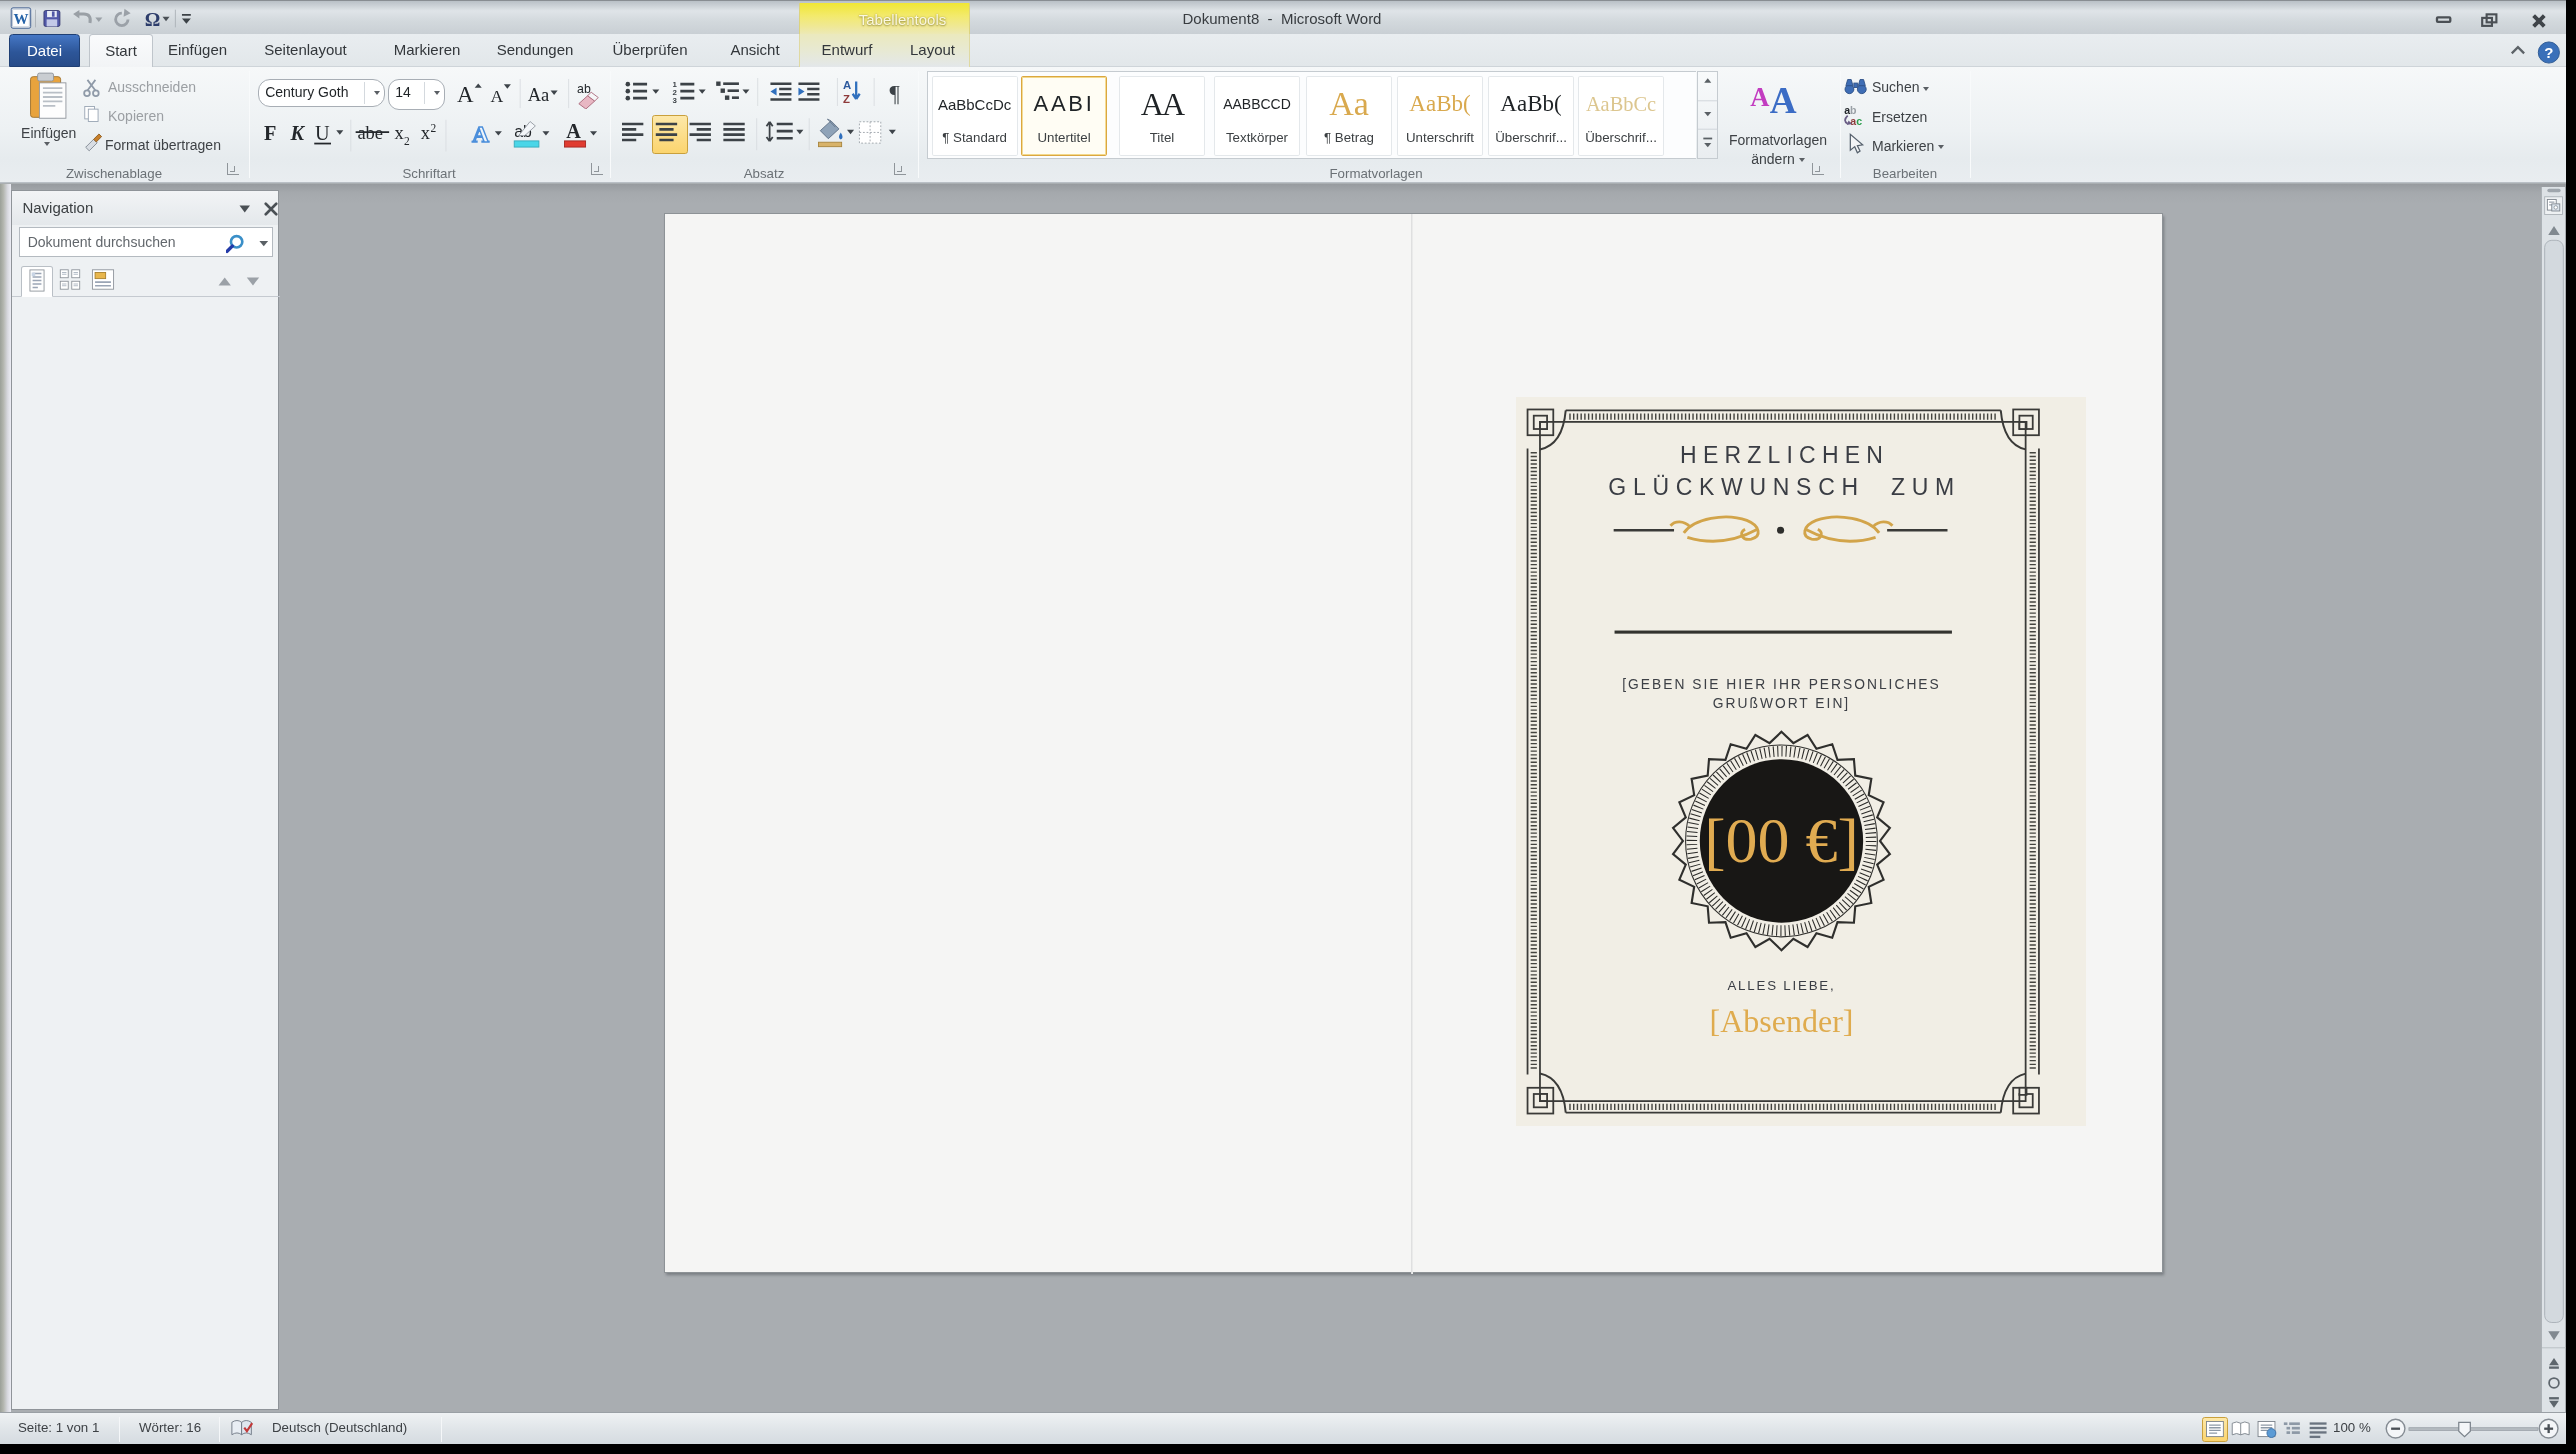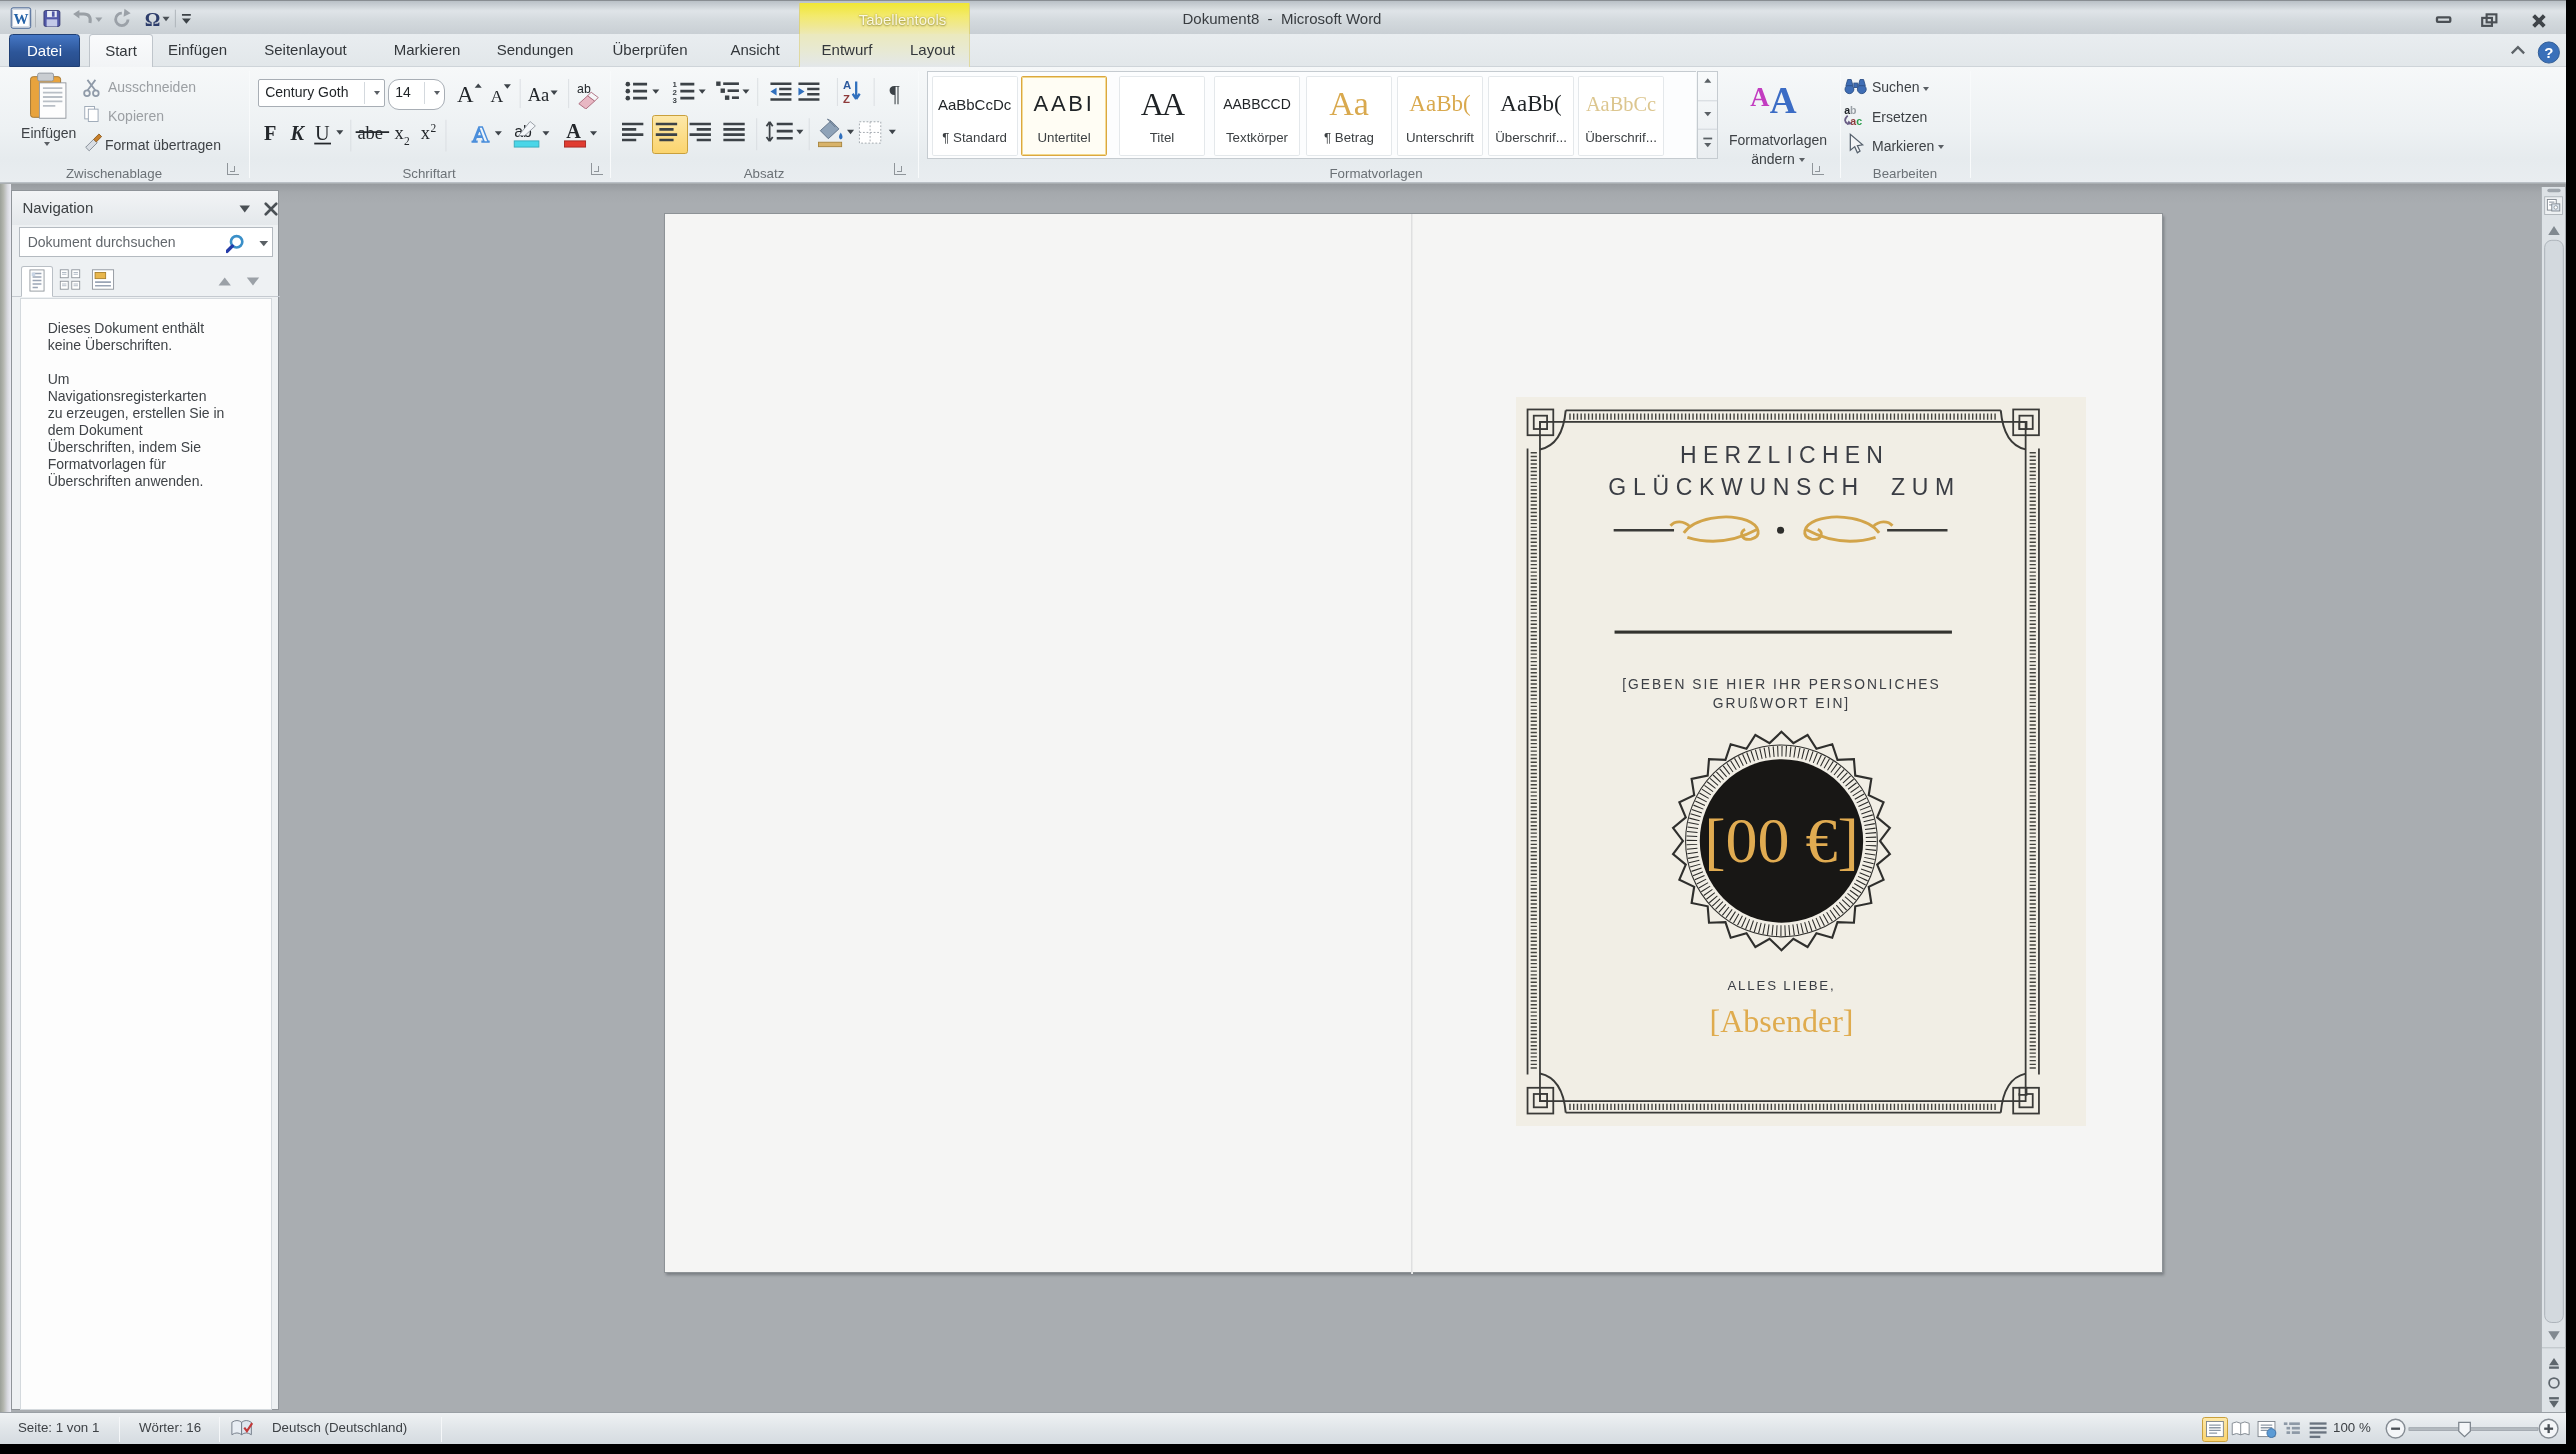--- a/index.html
+++ b/index.html
@@ -183,21 +183,21 @@
 
       <g transform="translate(0,62)">
         <path d="M 3 16 L 12 7 l 4 4 L 7 20 z" fill="#d8dde3" stroke="#7f8791"></path>
         <path d="M 12 7 l 6 -6 l 3 3 l -6 6 z" fill="#c77f2a" stroke="#8a5a1e"></path>
       </g>
     </svg>
     <div class="rtxt gray" style="left:108px;top:11.5px;">Ausschneiden</div>
     <div class="rtxt gray" style="left:108px;top:41px;">Kopieren</div>
     <div class="rtxt" style="left:105px;top:70px;">Format übertragen</div>
 
-    <div style="position:absolute;left:258px;top:12.4px;width:127px;height:27.5px;background:#fff;border:0.9px solid #a8aeb5;border-radius:2px;">
+    <div style="position:absolute;left:258px;top:12.4px;width:127px;height:27.5px;background:#fff;border:0.9px solid #a8aeb5;border-radius:12px;">
       <span style="position:absolute;left:6.2px;top:3.6px;font-size:14px;color:#1f2326;">Century Goth</span>
       <span class="dd" style="position:absolute;right:4.4px;top:10.7px;"></span>
       <span style="position:absolute;right:19.5px;top:1.8px;width:0.9px;height:22px;background:#d4d9de;"></span>
     </div>
     <div style="position:absolute;left:388px;top:12.4px;width:57px;height:31px;background:#fff;border:0.9px solid #a8aeb5;border-radius:11px;">
       <span style="position:absolute;left:6.2px;top:3.6px;font-size:14px;color:#1f2326;">14</span>
       <span class="dd" style="position:absolute;right:4.4px;top:10.7px;"></span>
       <span style="position:absolute;right:19.5px;top:1.8px;width:0.9px;height:22px;background:#d4d9de;"></span>
     </div>
     <svg style="position:absolute;left:455px;top:11.5px;" width="155" height="30" viewBox="0 0 175 34">
@@ -448,26 +448,20 @@
           <svg width="30" height="27" viewBox="0 0 34 30">
             <rect x="5" y="4" width="24" height="22" fill="#fff" stroke="#8d939a"></rect>
             <rect x="8" y="7" width="12" height="7" fill="#e8b64c" stroke="#a8802c"></rect>
             <path d="M 8 18 h 18 M 8 22 h 18" stroke="#9aa5b5" stroke-width="1.8"></path>
           </svg>
         </div>
         <svg style="position:absolute;left:203px;top:9px;" width="53" height="16" viewBox="0 0 60 18">
           <path d="M 4 14 l 14 0 l -7 -9 z" fill="#9ba1a7"></path>
           <path d="M 36 5 l 14 0 l -7 9 z" fill="#9ba1a7"></path>
         </svg>
-      </div>
-      <div style="position:absolute;left:8px;top:107px;width:252px;height:1112px;background:#fdfdfd;border:0.9px solid #d4d9dd;">
-        <div style="position:absolute;left:27px;top:21px;width:213px;font-size:14px;line-height:17px;color:#3f4347;">
-          Dieses Dokument enthält<br>keine Überschriften.<br><br>
-          Um<br>Navigationsregisterkarten<br>zu erzeugen, erstellen Sie in<br>dem Dokument<br>Überschriften, indem Sie<br>Formatvorlagen für<br>Überschriften anwenden.
-        </div>
       </div>
     </div>
     <div class="page">
       <div class="fold"></div>
       <div class="card" id="card">
         <svg width="570" height="729" viewBox="0 0 642 821" style="position:absolute;left:0;top:0;">
           <g stroke="#3a3a38" fill="none">
 
             <g stroke-width="2">
               <rect x="13" y="14" width="29" height="29"></rect>

